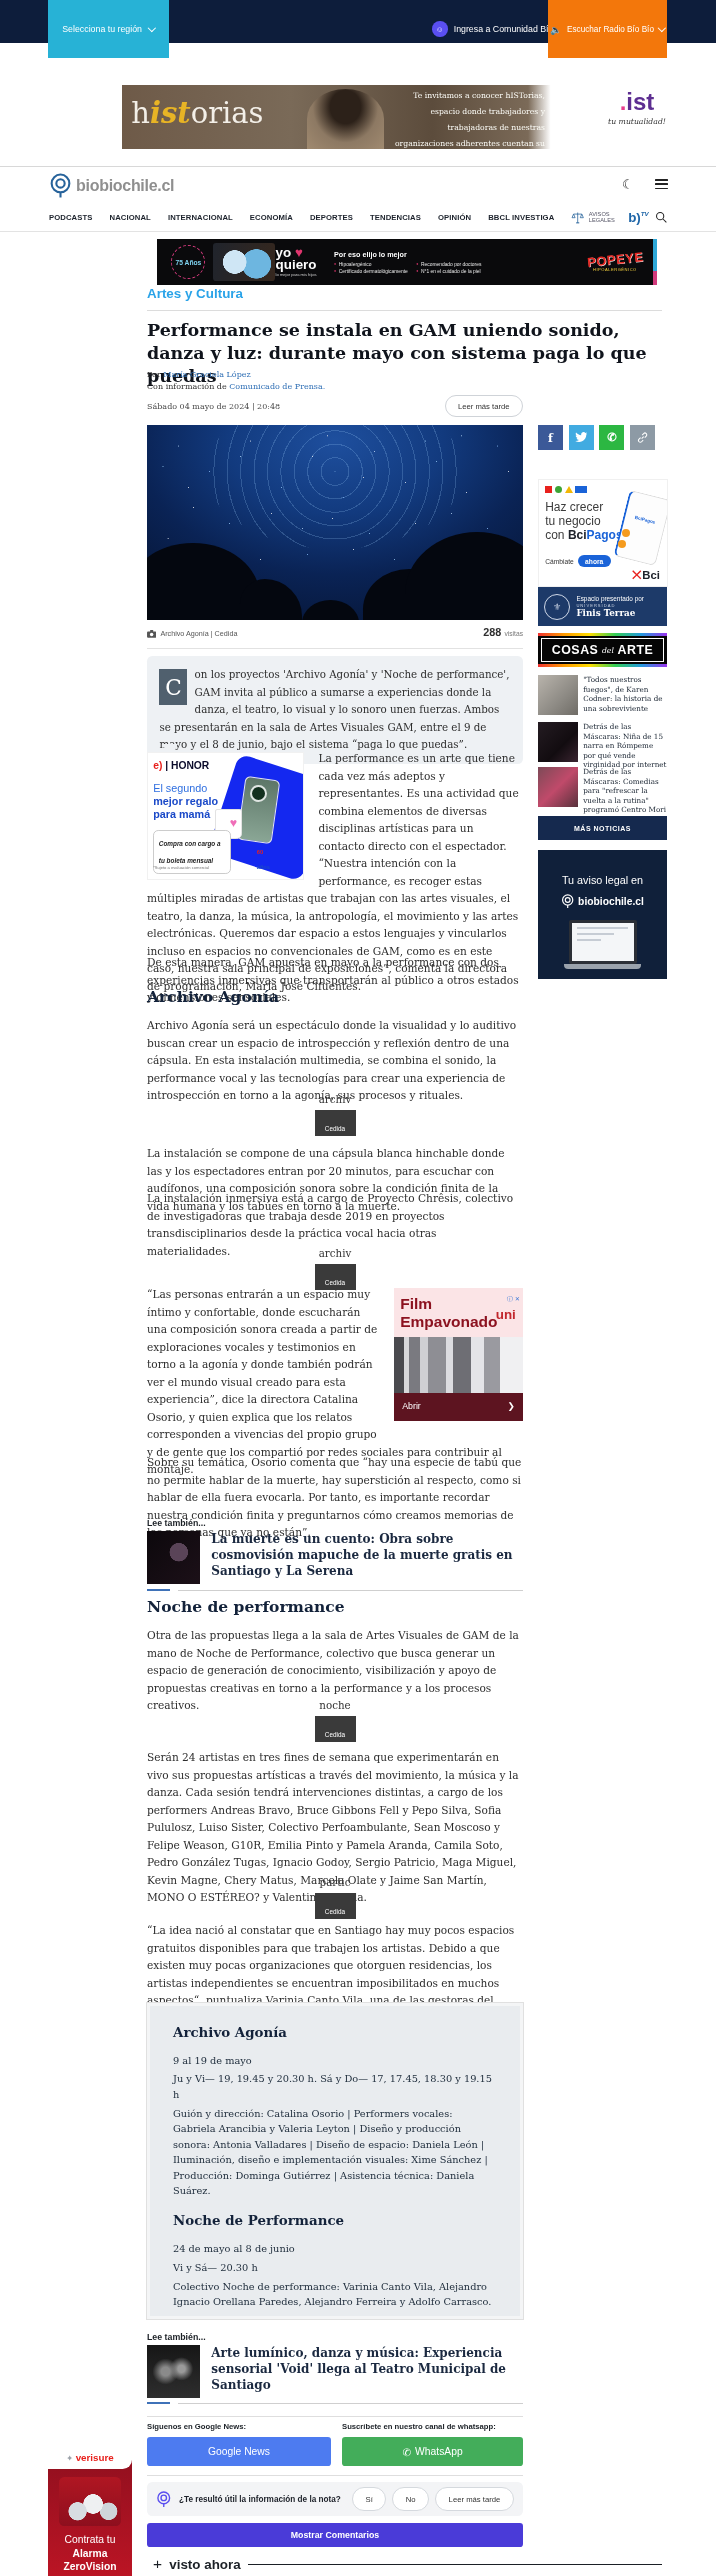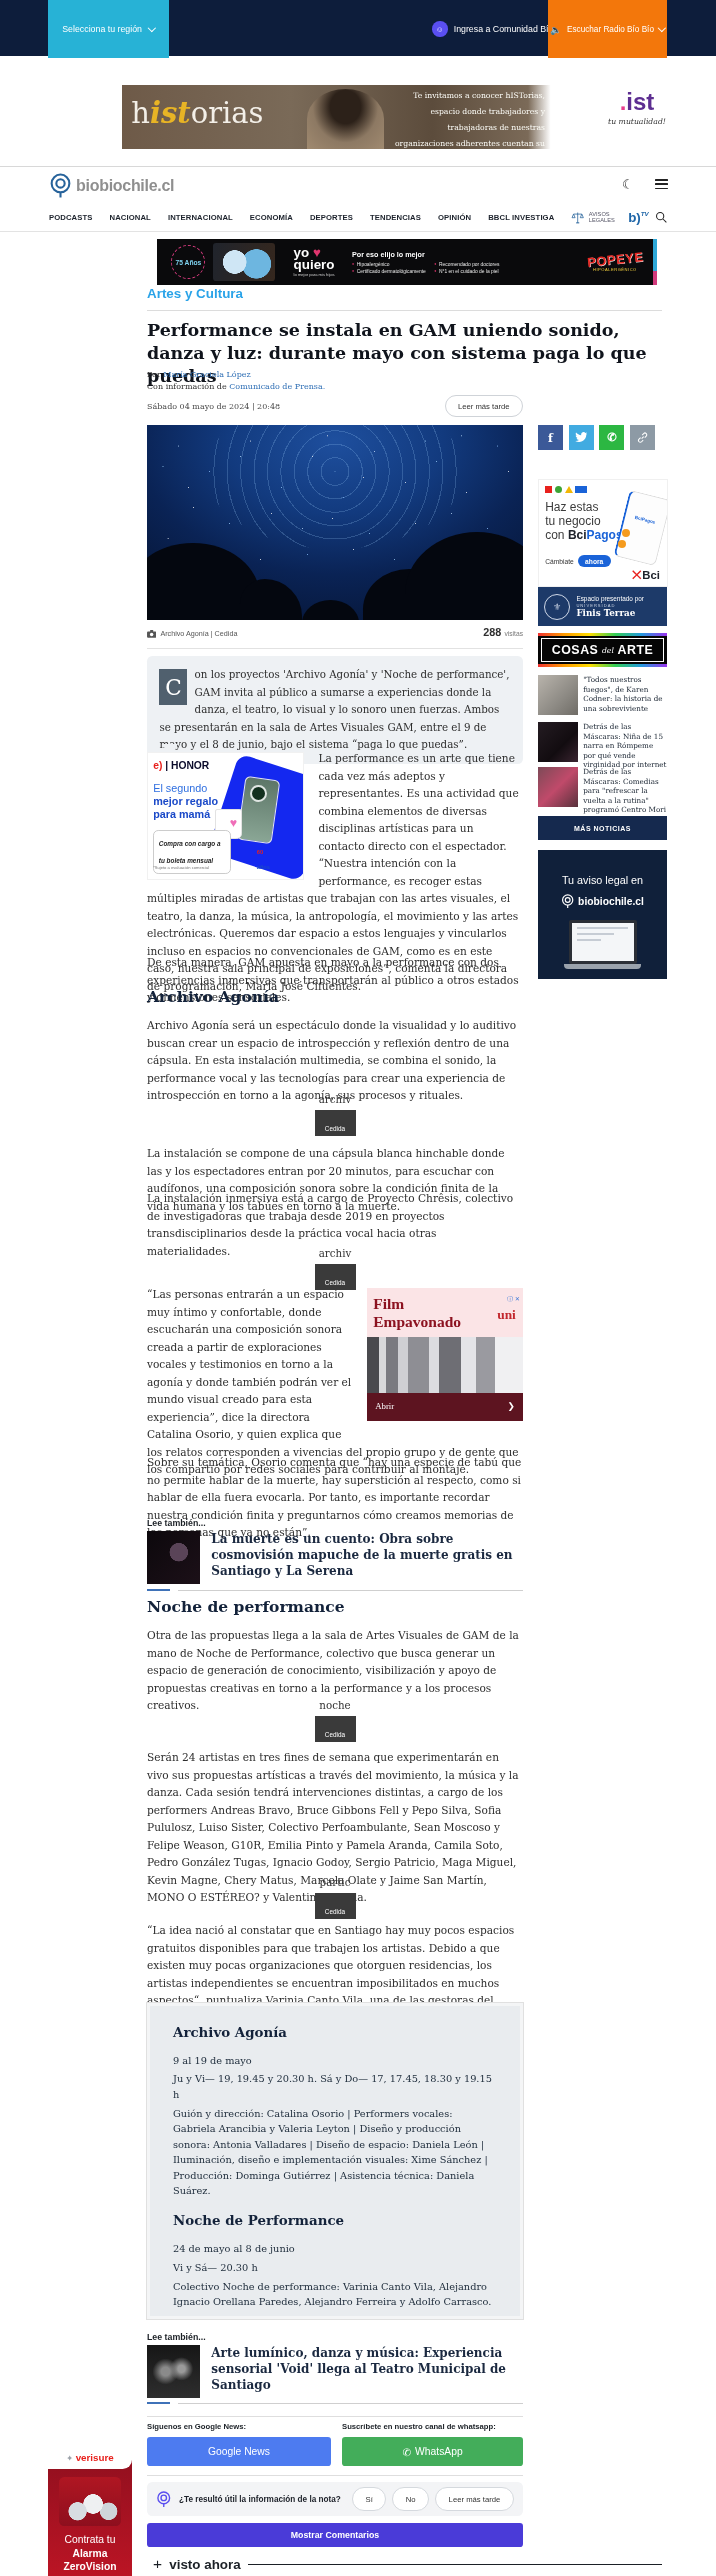--- a/index.html
+++ b/index.html
@@ -1,20 +1,20 @@
 <!DOCTYPE html>
 <html style="font-size:8.2px"><head>
 <meta charset="utf-8">
 <style>
   html,body{margin:0;padding:0;background:#fff;}
   #page{position:relative;width:716px;height:3197px;background:#fff;overflow:hidden;
         font-family:"Liberation Sans",sans-serif;}
   .abs{position:absolute;}
   
-  .topbar{top:0;left:0;width:716px;height:56px;background:#0d1d3b;}
+  .topbar{top:0;left:0;width:716px;height:43px;background:#0d1d3b;}
   .region{position:absolute;left:48px;top:0;width:121px;height:58px;background:#27b2d6;color:#fff;
           display:flex;align-items:center;justify-content:center;gap:7.2px;font-size:8.8px;cursor:pointer;}
   .chev{display:inline-block;width:4.6px;height:4.6px;border-right:1px solid currentColor;border-bottom:1px solid currentColor;transform:rotate(45deg);margin-top:-2.1px;}
   .comunidad{position:absolute;left:432px;top:0;height:58px;display:flex;align-items:center;gap:6.2px;color:#fff;font-size:8.8px;cursor:pointer;}
   .usercirc{width:15.5px;height:15.5px;border-radius:50%;background:#5a4ff0;display:flex;align-items:center;justify-content:center;color:#fff;font-size:7.7px;}
   .radiobtn{position:absolute;left:548px;top:0;width:119px;height:58px;background:#f3770b;color:#fff;
             display:flex;align-items:center;justify-content:center;gap:4.6px;font-size:8.2px;cursor:pointer;}
   .spk{font-size:9.3px;}
   
   .adtop{top:85px;left:122px;width:564px;height:64px;background:linear-gradient(90deg,#6e5a48 0%,#7a6a58 30%,#5c4c3c 55%,#7b6a58 72%,#fff 76%,#fff 100%);overflow:hidden;cursor:pointer;}
@@ -43,21 +43,21 @@
   .legales .lbl{font-size:5.7px;line-height:6.2px;color:#556;}
   .tvlogo{display:flex;align-items:flex-start;color:#1f66a8;font-weight:bold;cursor:pointer;margin-right:0;}
   .tvlogo .b{font-size:13.4px;}
   .tvlogo .tv{font-size:6.2px;font-style:italic;}
   .searchic{margin-left:auto;cursor:pointer;}
   
   .popeye{top:239px;left:157px;width:500px;height:46px;background:#0a0a0c;display:flex;align-items:center;overflow:hidden;cursor:pointer;}
   .p75{margin-left:14.4px;width:32px;height:32px;border:1px dashed #d23a7c;border-radius:50%;color:#fff;display:flex;flex-direction:column;align-items:center;justify-content:center;font-size:5.7px;flex:none;}
   .p75 b{font-size:6.7px;color:#7fd3f0;}
   .pprod{width:62px;height:38px;margin-left:7.2px;background:radial-gradient(circle at 35% 50%,#cfe6f5 0 26%,transparent 27%),radial-gradient(circle at 70% 55%,#6db6e0 0 30%,transparent 31%),linear-gradient(100deg,#20242c,#35271e);border-radius:3.1px;flex:none;}
-  .yoq{margin-left:19px;color:#fff;flex:none;}
+  .yoq{margin-left:1px;color:#fff;flex:none;}
   .yoq .l1{font-size:13.4px;font-weight:bold;line-height:11.3px;}
   .yoq .hrt{color:#e0356e;}
   .yoq .l3{font-size:4.1px;color:#cfcfcf;margin-top:1.5px;}
   .pclaims{margin-left:17.5px;color:#fff;flex:none;}
   .pclaims .tt{font-size:7.2px;font-weight:bold;margin-bottom:3.1px;}
   .pgrid{display:grid;grid-template-columns:77px 88px;grid-gap:2.1px 5.2px;font-size:4.9px;color:#e9e9e9;}
   .pgrid span::before{content:"●";color:#e0356e;font-size:3.6px;margin-right:2.6px;vertical-align:1px;}
   .plogo{margin-left:auto;margin-right:10.3px;text-align:center;flex:none;}
   .plogo .nm{font-size:13px;font-weight:bold;color:#e22520;transform:rotate(-6deg);letter-spacing:0.5px;text-shadow:0.5px 0.5px 0 #fff;}
   .plogo .hp{font-size:4.1px;color:#f5d23e;letter-spacing:0.5px;}
@@ -142,21 +142,21 @@
   .honorad .l1{position:absolute;left:5.2px;top:29px;font-size:10.8px;color:#2f6fe0;line-height:13px;}
   .honorad .l1 b{display:block;color:#1a49c8;}
   .honorad .pill2{position:absolute;left:5.2px;top:77px;width:67px;background:#fff;border:0.5px solid #ccc;border-radius:5.2px;padding:3.6px 4.6px;font-size:6.4px;font-weight:bold;font-style:italic;color:#222;}
   .honorad .fine{position:absolute;left:5.2px;top:106px;font-size:4.1px;color:#777;}
   .honorad .y60{position:absolute;right:33px;bottom:3.1px;font-size:13.4px;font-weight:bold;color:#e8211d;}
   .honorad .y60 span{font-size:5.7px;color:#1a49c8;display:block;margin-top:-3.1px;text-align:right;}
   .h2{left:147px;font-family:"DejaVu Serif",serif;font-size:15.5px;font-weight:bold;color:#13223a;}
   .brok{left:147px;width:376px;text-align:center;font-family:"DejaVu Serif",serif;color:#333;}
   .brok .ph{font-size:10.3px;margin-bottom:5.2px;}
   .brok .ced{display:inline-block;background:#3a3a3a;color:#fff;font-size:6.4px;width:41px;padding:14.4px 0 4.1px;font-family:"Liberation Sans",sans-serif;}
-  .filmad{float:right;width:156px;height:133px;margin:2.1px 0 5.2px 13.4px;position:relative;background:#fbe4e6;overflow:hidden;font-family:Liberation Serif, serif;cursor:pointer;}
+  .filmad{float:right;width:129px;height:133px;margin:2.1px 0 5.2px 13.4px;position:relative;background:#fbe4e6;overflow:hidden;font-family:Liberation Sans, sans-serif;cursor:pointer;}
   .filmad .tt{position:absolute;left:6.2px;top:7.2px;font-size:15.5px;line-height:17.5px;font-weight:bold;color:#8c1220;}
   .filmad .uni{position:absolute;right:7.2px;top:17.5px;font-size:13.4px;font-weight:bold;color:#c2272d;}
   .filmad .adx{position:absolute;right:3.1px;top:2.1px;font-size:6.2px;color:#3b78d8;}
   .filmad .pic{position:absolute;left:0;top:49px;width:100%;height:56px;background:linear-gradient(90deg,#4a4a4e 0 8%,#d8d8da 8% 12%,#7a7a80 12% 20%,#cfcfd3 20% 26%,#8e8e94 26% 40%,#dcdce0 40% 46%,#6e6e74 46% 60%,#e4e4e8 60% 70%,#9a9aa0 70% 82%,#f0f0f2 82% 100%);}
   .filmad .bar{position:absolute;left:0;bottom:0;width:100%;height:28px;background:#5d1420;color:#fff;display:flex;align-items:center;justify-content:space-between;padding:0 8.2px;box-sizing:border-box;font-size:8.8px;}
   .leelbl{left:147px;font-size:8.8px;font-weight:bold;color:#1b2026;font-family:"Liberation Sans",sans-serif;}
   .leeitem{left:147px;width:376px;display:flex;gap:11.3px;cursor:pointer;}
   .leeth{width:53px;height:53px;flex:none;}
   .leetitle{font-family:"DejaVu Serif",serif;font-size:12px;line-height:16px;font-weight:bold;color:#1b2940;}
   .ind{left:147px;width:376px;display:flex;align-items:center;}
@@ -326,21 +326,21 @@
   </div>
 
   <div class="abs bciad">
     <div class="bcishapes">
         <span class="bcisq"></span>
         <span class="bcici"></span>
         <span class="bcitr"></span>
         <span class="bcirc"></span>
       </div>
     <div class="bcitxt">
-      <span>Haz estas</span><br><span>tu negocio</span><br>
+      <span>Haz crecer</span><br><span>tu negocio</span><br>
       <span>con </span><b>Bci</b><span class="pag">Pagos</span>
     </div>
     <div class="bciphone">
         <span>BciPagos</span>
       </div>
     <div class="bcio" style="right:37px;top:49px;"></div>
     <div class="bcio" style="right:41px;top:60px;"></div>
     <div class="bcicta">
       <span>Cámbiate</span>
       <span class="bcipill">ahora</span>

